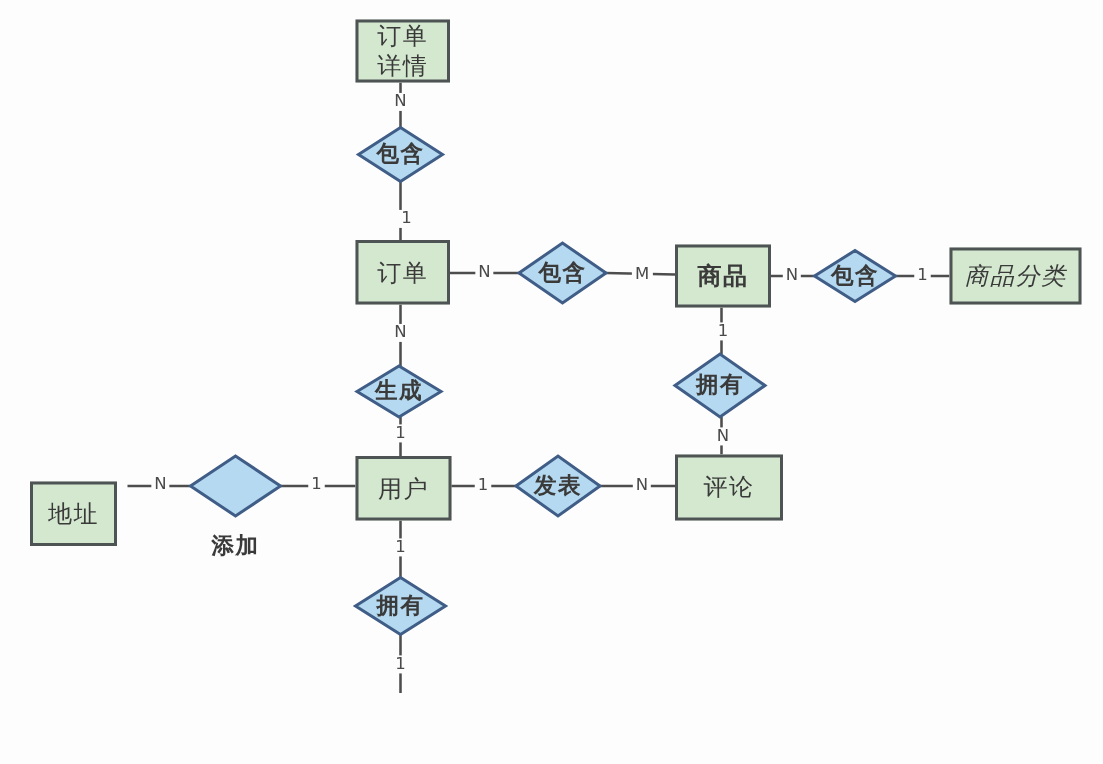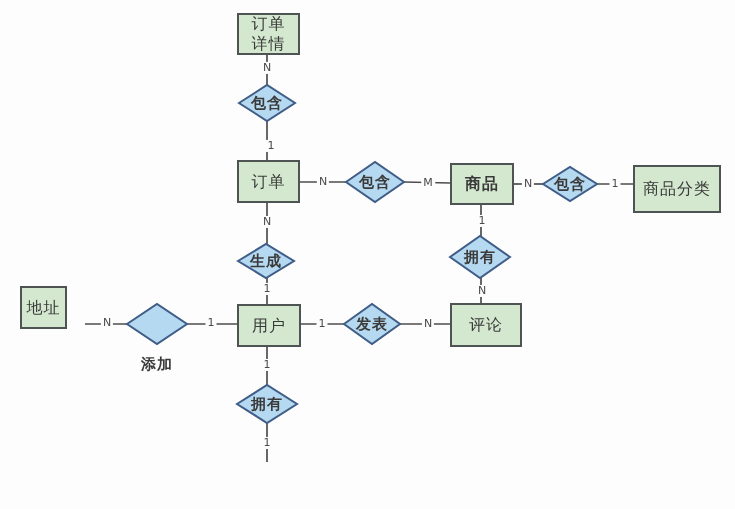--- a/index.html
+++ b/index.html
@@ -57,22 +57,22 @@
     <div class="rel-label" style="left: 570px; top: 184px;">包含</div>
     <div class="rel-label" style="left: 480px; top: 257px;">拥有</div>
     <div class="rel-label" style="left: 266px; top: 261px; text-align: right;">生成</div>
     <div class="rel-label" style="left: 157px; top: 324px; margin-top: 40px;">添加</div>
     <div class="rel-label" style="left: 372px; top: 324px;">发表</div>
     <div class="rel-label" style="left: 267px; top: 404px;">拥有</div>
     <div class="entity" style="left: 237px; top: 13px; width: 63px; height: 42px;">订单
 详情</div>
     <div class="entity" style="left: 237px; top: 160px; width: 63px; height: 43px;">订单</div>
     <div class="entity" style="left: 450px; top: 163px; width: 64px; height: 42px; font-weight: bold;">商品</div>
-    <div class="entity" style="left: 633px; top: 165px; width: 88px; height: 48px;">商品分类</div>
-    <div class="entity" style="left: 20px; top: 286px; width: 47px; height: 43px;">地址</div>
+    <div class="entity" style="left: 633px; top: 165px; width: 88px; height: 38px; font-style: italic;">商品分类</div>
+    <div class="entity" style="left: 20px; top: 321px; width: 58px; height: 43px;">地址</div>
     <div class="entity" style="left: 237px; top: 304px; width: 64px; height: 43px;">用户</div>
     <div class="entity" style="left: 450px; top: 303px; width: 72px; height: 44px;">评论</div>
     <span class="card-label" style="left: 267px; top: 68px; background: rgb(253, 253, 253);">N</span>
     <span class="card-label" style="left: 271px; top: 146px; background: rgb(253, 253, 253);">1</span>
     <span class="card-label" style="left: 323px; top: 182px; background: rgb(253, 253, 253);">N</span>
     <span class="card-label" style="left: 428px; top: 183px; background: rgb(253, 253, 253);">M</span>
     <span class="card-label" style="left: 528px; top: 184px; background: rgb(253, 253, 253);">N</span>
     <span class="card-label" style="left: 615px; top: 184px; background: rgb(253, 253, 253);">1</span>
     <span class="card-label" style="left: 482px; top: 221px; background: rgb(253, 253, 253);">1</span>
     <span class="card-label" style="left: 482px; top: 291px; background: rgb(253, 253, 253);">N</span>

